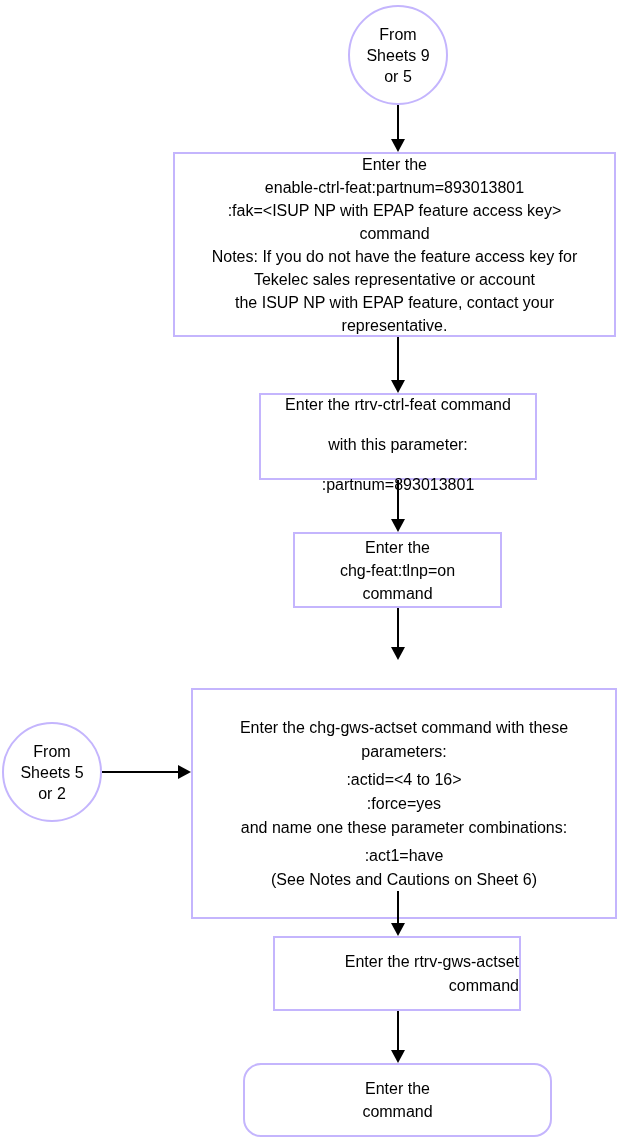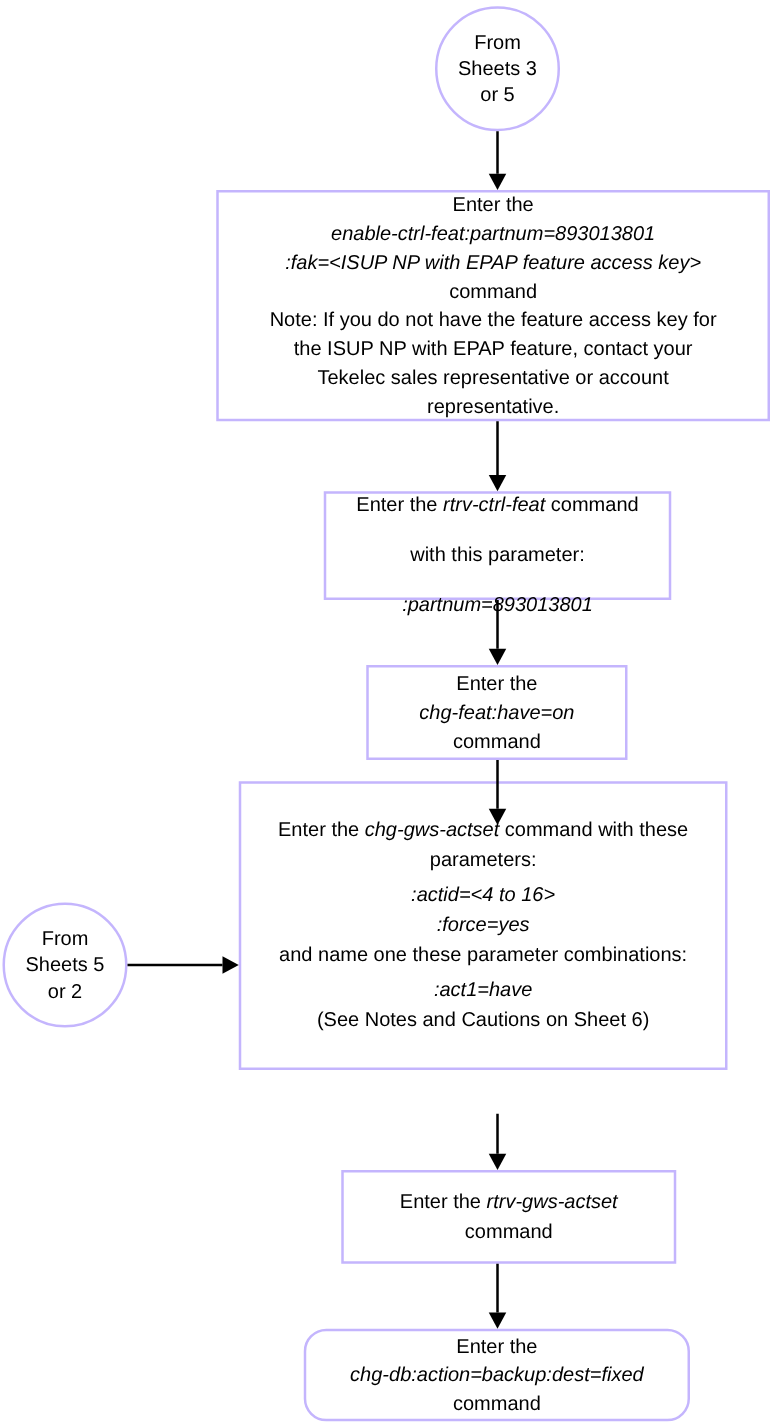--- a/index.html
+++ b/index.html
@@ -21,43 +21,43 @@
     background: #ffffff;
     display: flex;
     flex-direction: column;
     align-items: center;
     justify-content: center;
     text-align: center;
   }
   .circle  { border-radius: 50%; }
   .rounded { border-radius: 18px; }
   .line { white-space: pre; line-height: 23px; }
-  .it { font-style: italic; }
+  .it { }
 
   #start-circle  { left: 348px; top: 5px;    width: 100px; height: 100px; }
   #start-circle .line { line-height: 21px; }
 
   #from12-circle { left: 2px;   top: 722px;  width: 100px; height: 100px; }
   #from12-circle .line { line-height: 21px; }
 
   #box-enable    { left: 173px; top: 152px;  width: 443px; height: 185px; }
   #box-enable .line { line-height: 23px; }
 
   #box-rtrv-ctrl { left: 259px; top: 393px;  width: 278px; height: 87px; }
   #box-rtrv-ctrl .line { line-height: 24px; margin-top: 16px; }
 
   #box-chg-feat  { left: 293px; top: 532px;  width: 209px; height: 76px; }
 
-  #box-chg-gws   { left: 191px; top: 625px;  width: 391px; height: 231px; }
+  #box-chg-gws   { left: 191px; top: 688px;  width: 426px; height: 231px; }
   #box-chg-gws .line { line-height: 24px; }
   #box-chg-gws .line:nth-child(3),
   #box-chg-gws .line:nth-child(6),
   #box-chg-gws .line:nth-child(9) { margin-top: 4px; }
 
-  #box-rtrv-gws  { left: 273px; top: 936px;  width: 268px; height: 75px; }
+  #box-rtrv-gws  { left: 273px; top: 936px;  width: 248px; height: 75px; align-items: flex-end; }
   #box-rtrv-gws .line { line-height: 24px; }
 
   #box-chg-db    { left: 243px; top: 1063px; width: 309px; height: 74px; }
 
   
   .varrow {
     position: absolute;
     width: 14px;
     display: flex;
     flex-direction: column;
@@ -92,44 +92,44 @@
   #a6 { left: 391px; top: 1011px; height: 52px; }
   #a-left { left: 102px; top: 765px; width: 89px; }
 </style>
 </head>
 <body>
 
 <div class="canvas">
 
   <div class="node circle" id="start-circle">
       <div class="line"><span>From</span></div>
-      <div class="line"><span>Sheets 3</span></div>
+      <div class="line"><span>Sheets 9</span></div>
       <div class="line"><span>or 5</span></div>
     </div>
 
   <div class="node" id="box-enable">
       <div class="line"><span>Enter the</span></div>
       <div class="line"><span class="it">enable-ctrl-feat:partnum=893013801</span></div>
       <div class="line"><span class="it">:fak=&lt;ISUP NP with EPAP feature access key&gt;</span></div>
       <div class="line"><span>command</span></div>
-      <div class="line"><span>Note: If you do not have the feature access key for</span></div>
+      <div class="line"><span>Notes: If you do not have the feature access key for</span></div>
+      <div class="line"><span>Tekelec sales representative or account</span></div>
       <div class="line"><span>the ISUP NP with EPAP feature, contact your</span></div>
-      <div class="line"><span>Tekelec sales representative or account</span></div>
       <div class="line"><span>representative.</span></div>
     </div>
 
   <div class="node" id="box-rtrv-ctrl">
       <div class="line"><span>Enter the </span><span class="it">rtrv-ctrl-feat</span><span> command</span></div>
       <div class="line"><span>with this parameter:</span></div>
       <div class="line"><span class="it">:partnum=893013801</span></div>
     </div>
 
   <div class="node" id="box-chg-feat">
       <div class="line"><span>Enter the</span></div>
-      <div class="line"><span class="it">chg-feat:have=on</span></div>
+      <div class="line"><span class="it">chg-feat:tlnp=on</span></div>
       <div class="line"><span>command</span></div>
     </div>
 
   <div class="node circle" id="from12-circle">
       <div class="line"><span>From</span></div>
       <div class="line"><span>Sheets 5</span></div>
       <div class="line"><span>or 2</span></div>
     </div>
 
   <div class="node" id="box-chg-gws">
@@ -142,21 +142,20 @@
       <div class="line"><span>(See Notes and Cautions on Sheet 6)</span></div>
     </div>
 
   <div class="node" id="box-rtrv-gws">
       <div class="line"><span>Enter the </span><span class="it">rtrv-gws-actset</span></div>
       <div class="line"><span>command</span></div>
     </div>
 
   <div class="node rounded" id="box-chg-db">
       <div class="line"><span>Enter the</span></div>
-      <div class="line"><span class="it">chg-db:action=backup:dest=fixed</span></div>
       <div class="line"><span>command</span></div>
     </div>
 
   <div class="varrow" id="a1">
     <div class="shaft"></div>
     <div class="head"></div>
   </div>
   <div class="varrow" id="a2">
     <div class="shaft"></div>
     <div class="head"></div>

